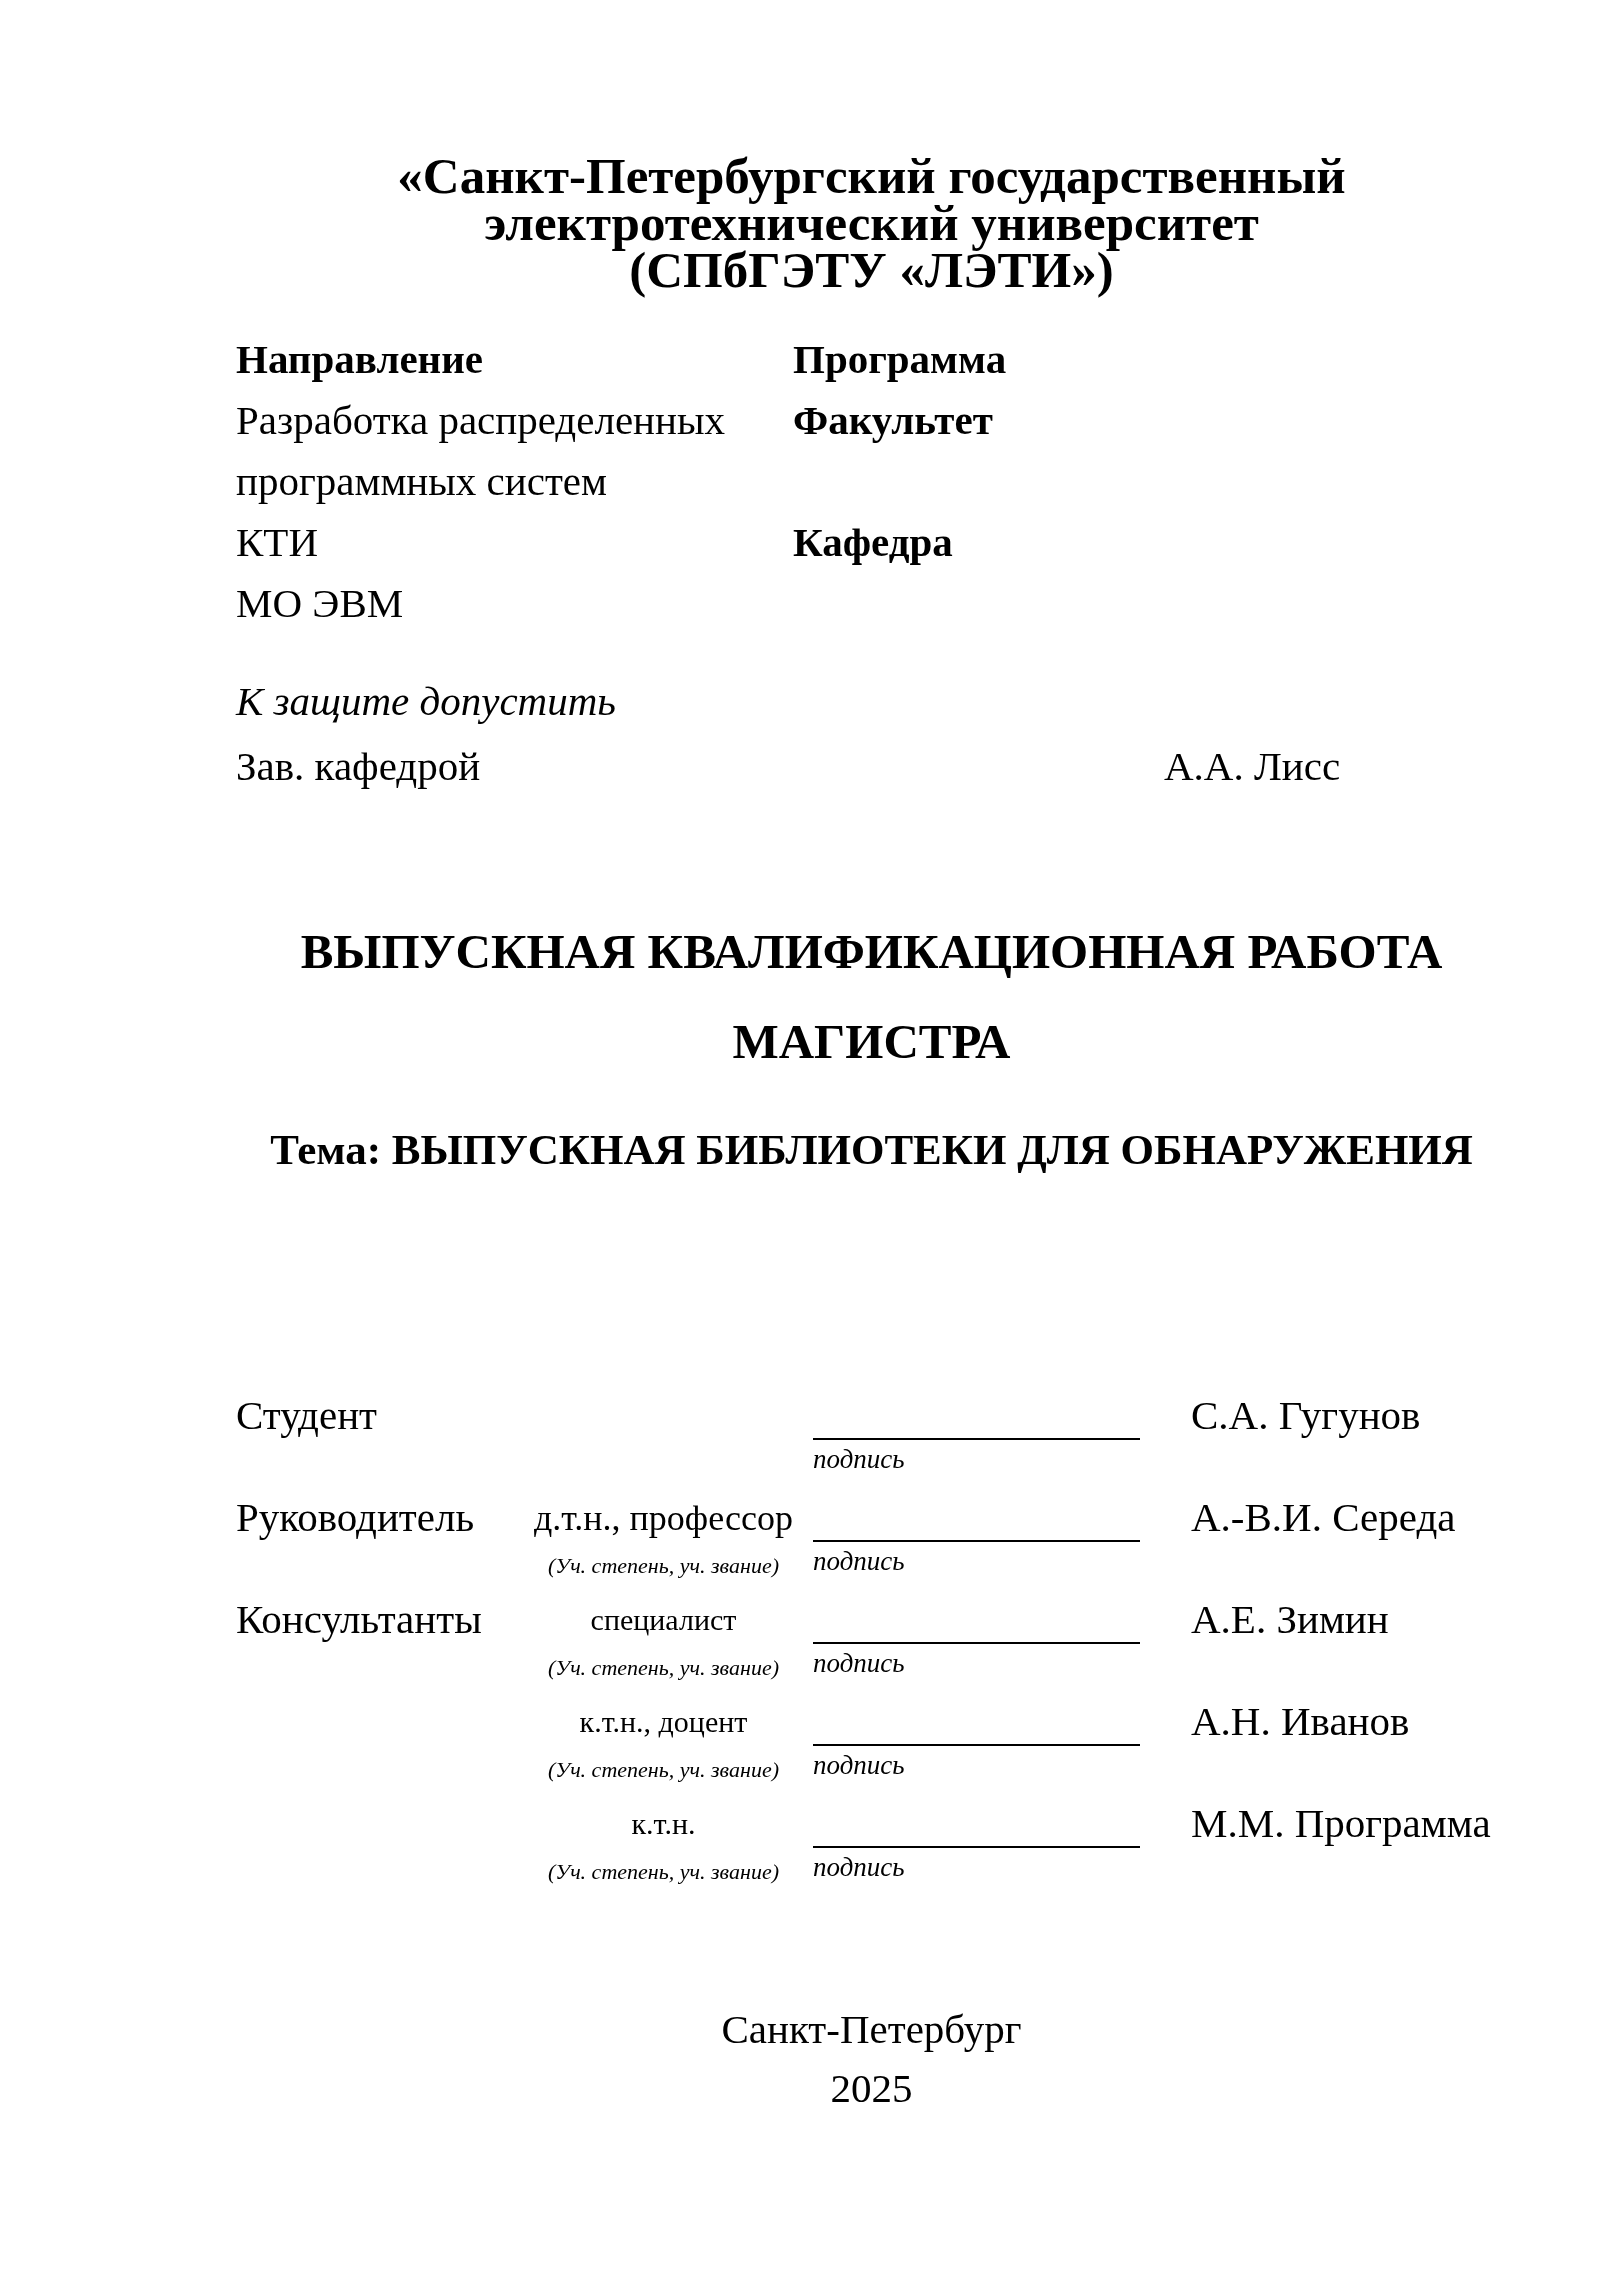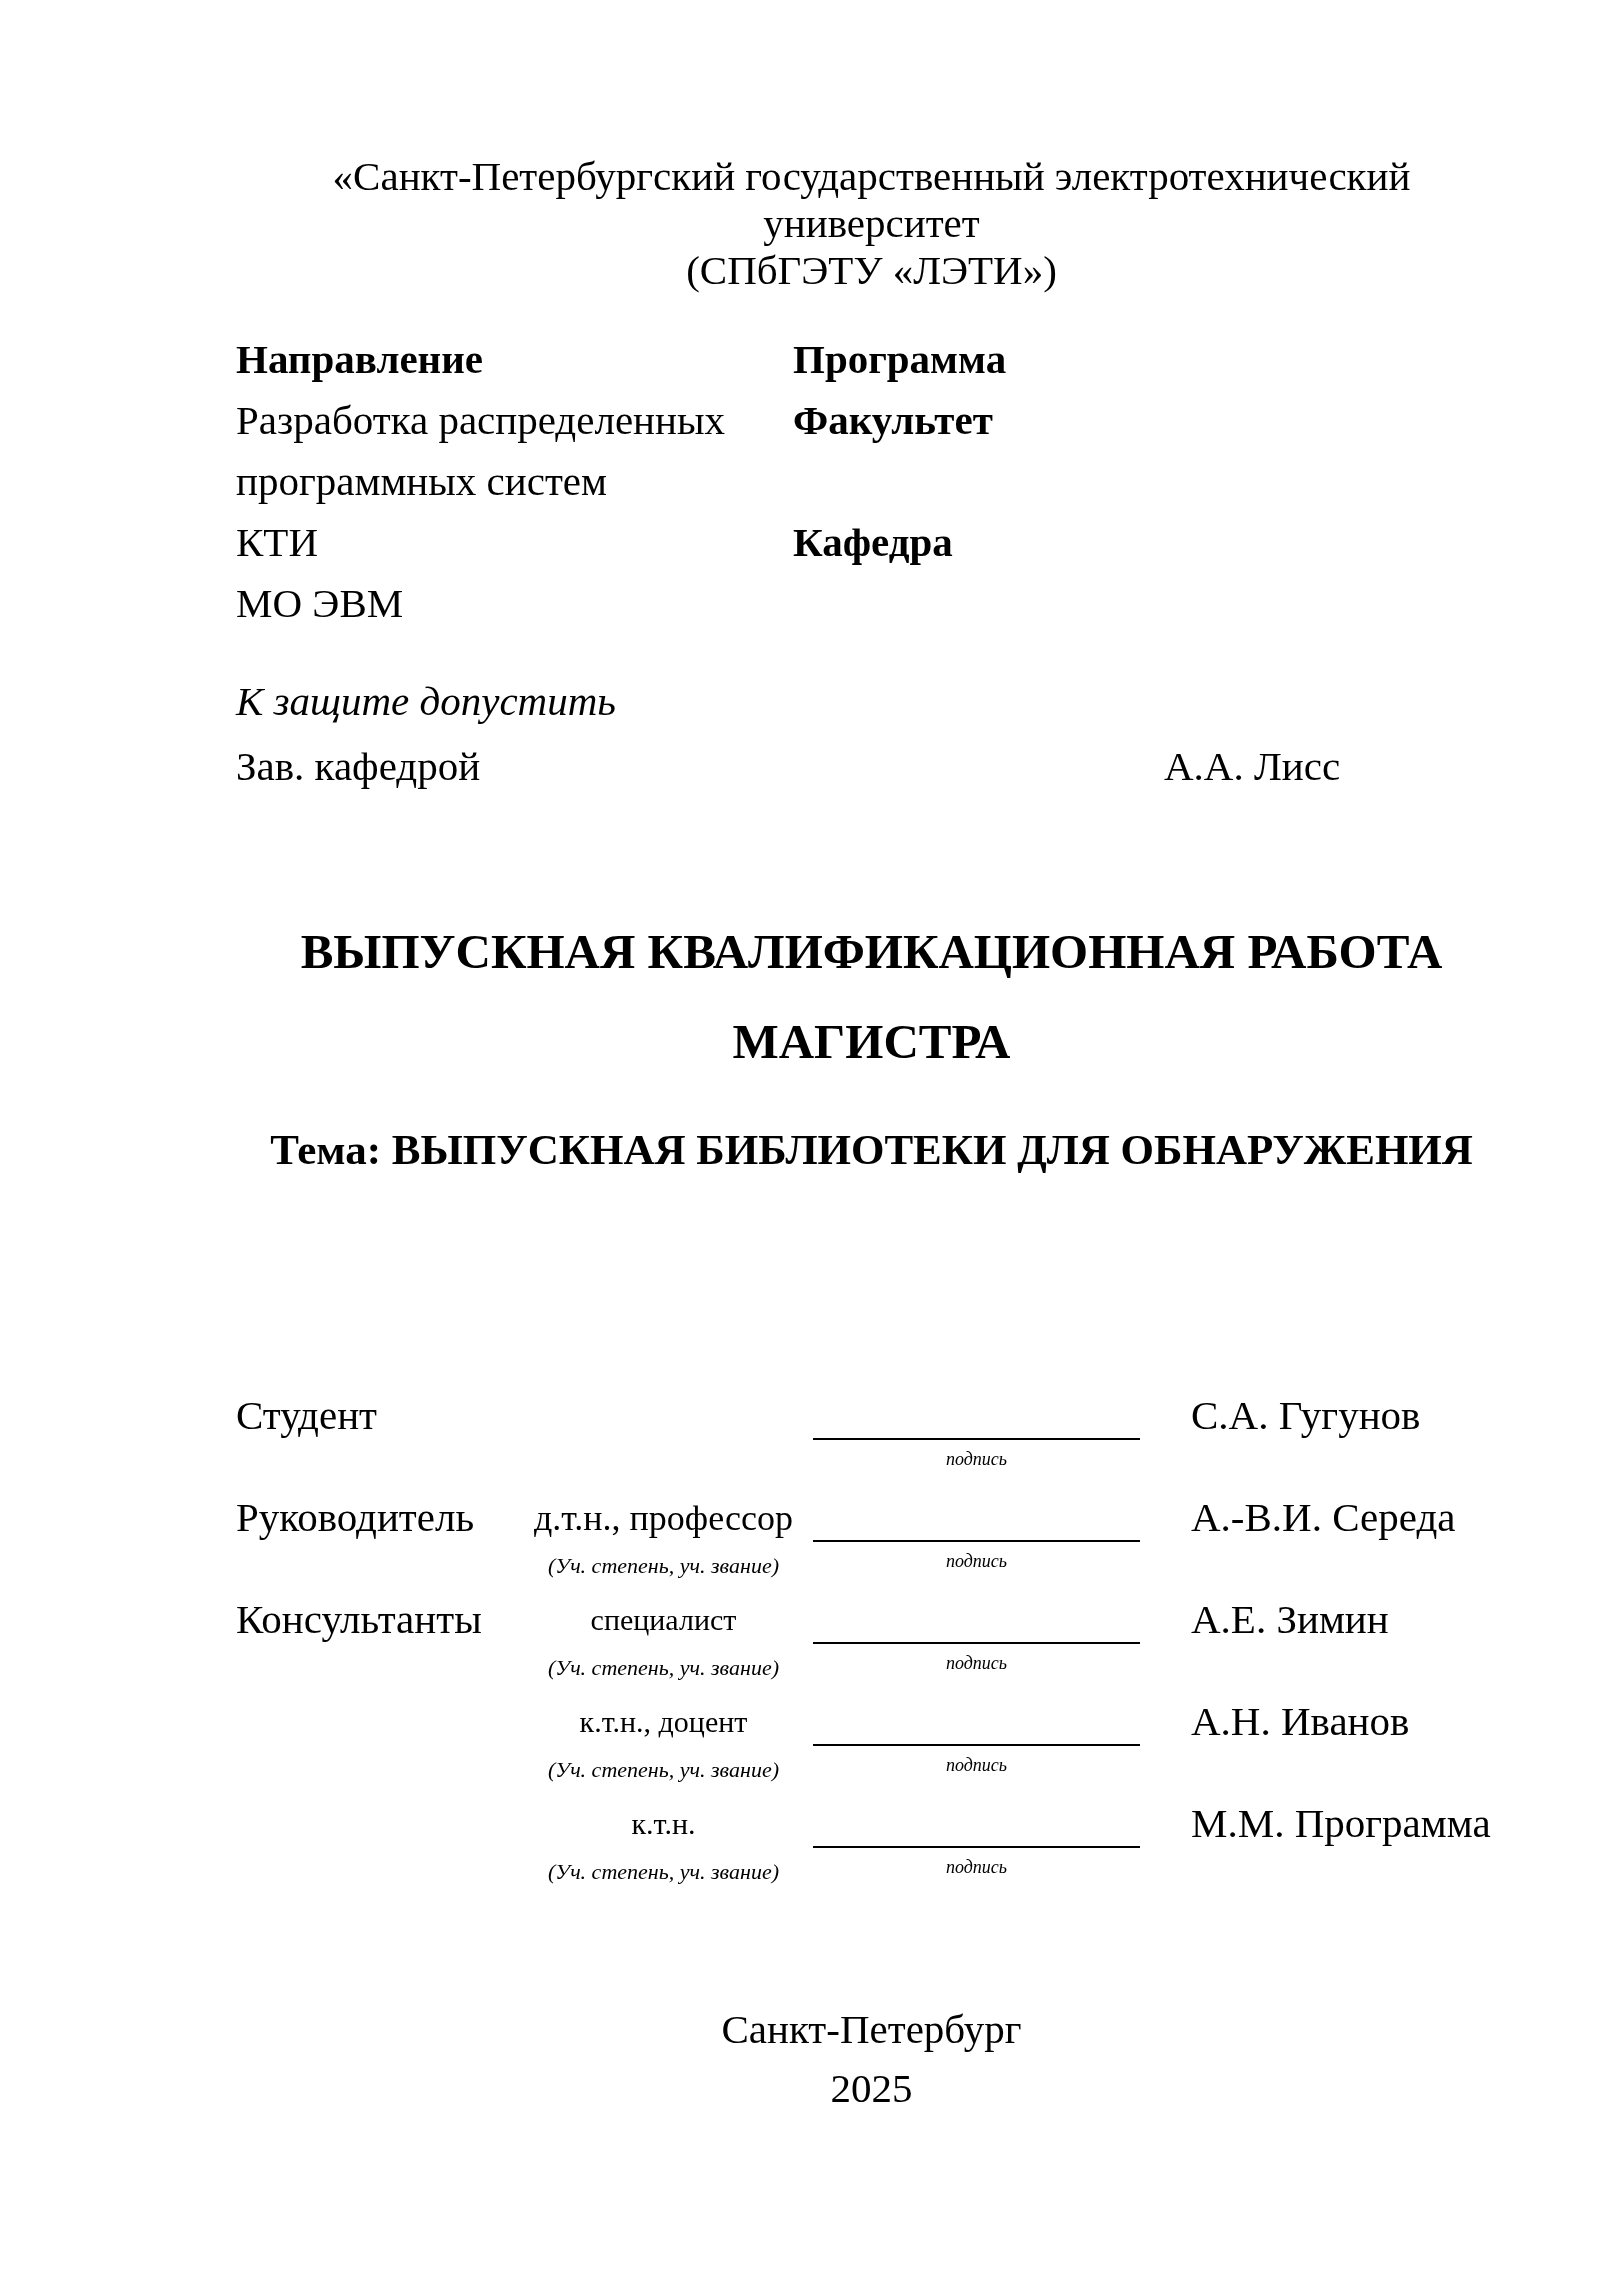--- a/index.html
+++ b/index.html
@@ -16,21 +16,21 @@
     color: #000000;
     font-family: "Liberation Serif", "DejaVu Serif", serif;
     overflow: hidden;
   }
   
   .abs { position: absolute; }
 
   .uni-header {
     left: 236px; right: 116px; top: 153px;
     text-align: center;
-    font-size: 41px; font-weight: normal; line-height: 47px;
+    font-size: 51px; font-weight: bold; line-height: 47px;
   }
 
   .meta {
     left: 236px; right: 116px; top: 329px;
     display: grid;
     grid-template-columns: 557px 738px;
     font-size: 41px; line-height: 61px;
   }
   .meta .label { font-weight: bold; }
   .meta .value { font-weight: normal; }
@@ -77,22 +77,21 @@
     text-align: center;
     font-size: 22px; line-height: 27px; font-style: italic;
   }
   .sig-row .sig-line {
     position: absolute; left: 577px; width: 327px; top: 46px;
     border-top: 2.4px solid #000;
     height: 0;
   }
   .sig-row .sig-caption {
     position: absolute; left: 577px; width: 327px; top: 52px;
-    text-align: center;
-    font-size: 18px; line-height: 31px; font-style: italic;
+    font-size: 27px; line-height: 31px; font-style: italic;
   }
   .sig-row .person {
     position: absolute; left: 955px; top: 0;
     font-size: 41px; line-height: 47px; white-space: nowrap;
   }
 
   .footer {
     left: 236px; right: 116px; top: 2000px;
     text-align: center;
     font-size: 41px; line-height: 59px;

